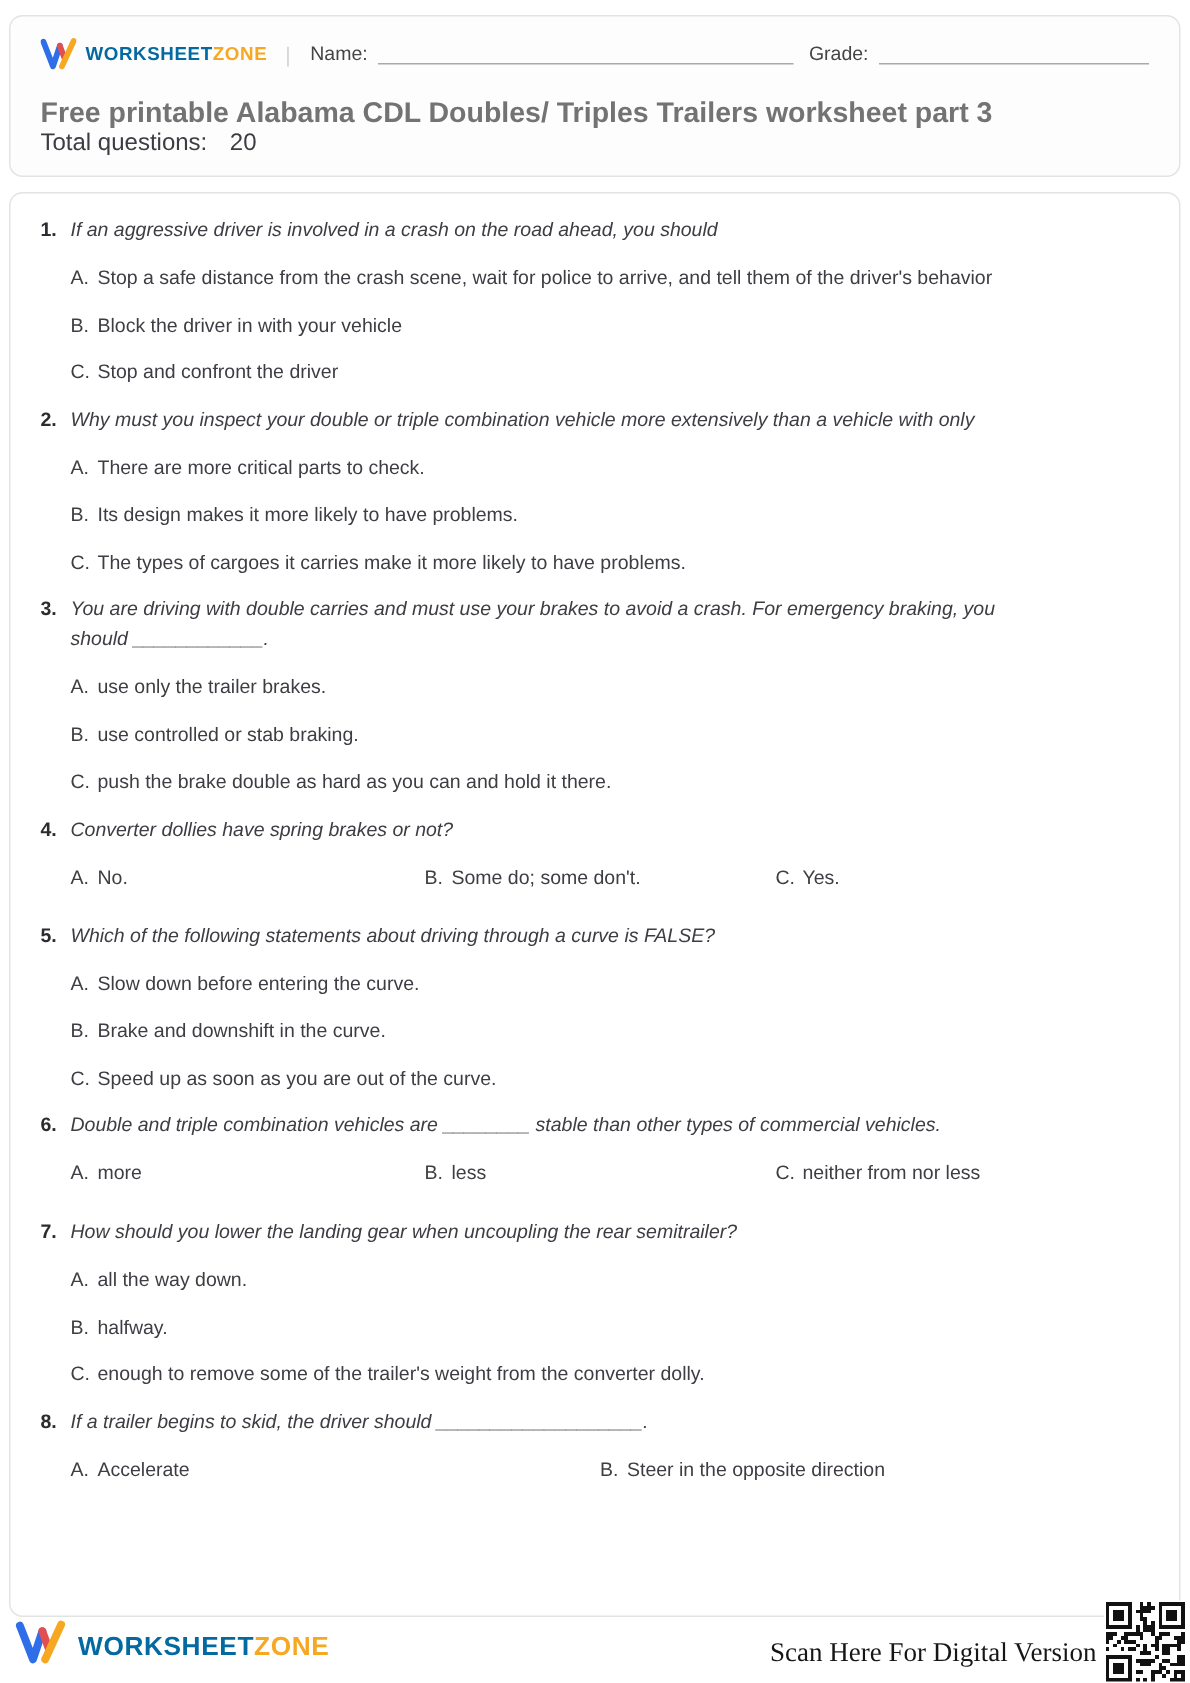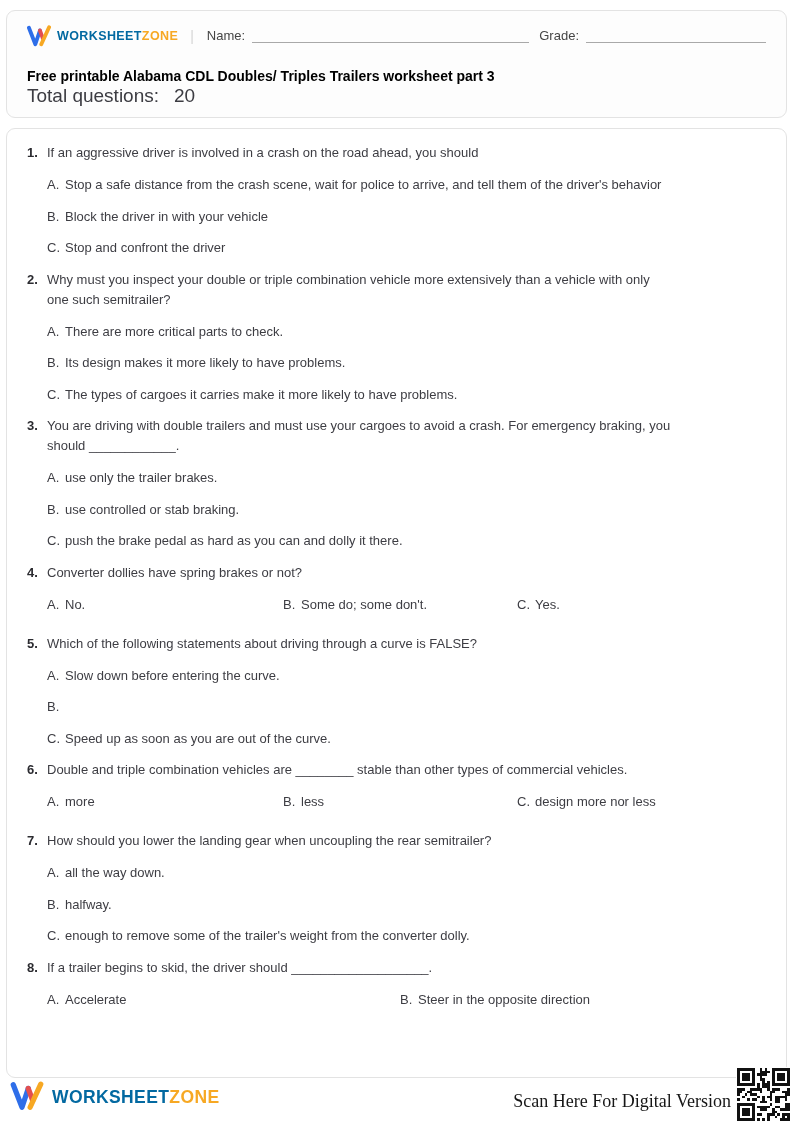--- a/index.html
+++ b/index.html
@@ -19,29 +19,29 @@
   .logo{display:flex;align-items:center;gap:6px;}
   .logo svg{display:block;}
   .logo-text{font-weight:bold;font-size:12.5px;letter-spacing:.4px;line-height:1;}
   .logo-blue{color:#0369a1;}
   .logo-orange{color:#f7a823;margin-top:44px;}
   .hdr-divider{color:#d4d4d4;font-size:14px;margin:0 13px 0 12px;}
   .hdr-label{font-size:13px;color:#454545;line-height:18px;white-space:nowrap;text-align:center;}
   .fill-line{border-bottom:1px solid #a9a9a9;height:17px;position:relative;top:-2px;margin:0 10px 0 7px;}
   .fill-name{flex:1;}
   .fill-grade{width:180px;margin-right:2px;}
-  .doc-title{margin-top:17px;font-size:14px;font-weight:bold;color:#000000;line-height:20px;}
-  .doc-total{font-size:19px;color:#3c3c42;line-height:20px;}
+  .doc-title{margin-top:17px;font-size:19px;font-weight:bold;color:#737373;line-height:20px;}
+  .doc-total{font-size:16px;color:#3c3c42;line-height:20px;}
   .doc-total .total-value{margin-left:15px;}
   
   .questions-card{margin-top:10px;height:950px;padding:14px 20px 0 20px;background:#ffffff;overflow:hidden;}
   .question{margin-bottom:7.5px;font-size:13px;color:#3d3d43;}
   .q-head{display:flex;margin-bottom:12px;}
   .q-num{width:20px;flex-shrink:0;font-weight:bold;color:#2b2b30;line-height:20px;}
-  .q-text{line-height:20px;max-width:700px;}
+  .q-text{line-height:20px;max-width:700px;font-style:italic;}
   .opts{margin-left:20px;}
   .opt{display:flex;line-height:20px;margin-bottom:11.5px;}
   .opt-letter{width:18px;flex-shrink:0;}
   .opts.row{display:flex;}
   .opts.row .opt{margin-bottom:11.5px;}
   .opts.row.three .opt:nth-child(1){width:236px;box-sizing:border-box;}
   .opts.row.three .opt:nth-child(2){width:234px;box-sizing:border-box;}
   .opts.row.three .opt:nth-child(3){flex:1;}
   .opts.row.two .opt:nth-child(1){width:353px;box-sizing:border-box;}
   .opts.row.two .opt:nth-child(2){flex:1;}
@@ -102,21 +102,20 @@
             <span class="opt-letter">C.</span>
             <span class="opt-text">Stop and confront the driver</span>
           </div>
         </div>
       </div>
       <div class="question">
         <div class="q-head">
           <span class="q-num">2.</span>
           <div class="q-text">
             <div>Why must you inspect your double or triple combination vehicle more extensively than a vehicle with only</div>
-            <div>one such semitrailer?</div>
           </div>
         </div>
         <div class="opts stack">
           <div class="opt">
             <span class="opt-letter">A.</span>
             <span class="opt-text">There are more critical parts to check.</span>
           </div>
           <div class="opt">
             <span class="opt-letter">B.</span>
             <span class="opt-text">Its design makes it more likely to have problems.</span>
@@ -124,36 +123,36 @@
           <div class="opt">
             <span class="opt-letter">C.</span>
             <span class="opt-text">The types of cargoes it carries make it more likely to have problems.</span>
           </div>
         </div>
       </div>
       <div class="question">
         <div class="q-head">
           <span class="q-num">3.</span>
           <div class="q-text">
-            <div>You are driving with double trailers and must use your cargoes to avoid a crash. For emergency braking, you</div>
+            <div>You are driving with double carries and must use your brakes to avoid a crash. For emergency braking, you</div>
             <div>should ____________.</div>
           </div>
         </div>
         <div class="opts stack">
           <div class="opt">
             <span class="opt-letter">A.</span>
             <span class="opt-text">use only the trailer brakes.</span>
           </div>
           <div class="opt">
             <span class="opt-letter">B.</span>
             <span class="opt-text">use controlled or stab braking.</span>
           </div>
           <div class="opt">
             <span class="opt-letter">C.</span>
-            <span class="opt-text">push the brake pedal as hard as you can and dolly it there.</span>
+            <span class="opt-text">push the brake double as hard as you can and hold it there.</span>
           </div>
         </div>
       </div>
       <div class="question">
         <div class="q-head">
           <span class="q-num">4.</span>
           <div class="q-text">
             <div>Converter dollies have spring brakes or not?</div>
           </div>
         </div>
@@ -179,20 +178,21 @@
             <div>Which of the following statements about driving through a curve is FALSE?</div>
           </div>
         </div>
         <div class="opts stack">
           <div class="opt">
             <span class="opt-letter">A.</span>
             <span class="opt-text">Slow down before entering the curve.</span>
           </div>
           <div class="opt">
             <span class="opt-letter">B.</span>
+            <span class="opt-text">Brake and downshift in the curve.</span>
           </div>
           <div class="opt">
             <span class="opt-letter">C.</span>
             <span class="opt-text">Speed up as soon as you are out of the curve.</span>
           </div>
         </div>
       </div>
       <div class="question">
         <div class="q-head">
           <span class="q-num">6.</span>
@@ -204,21 +204,21 @@
           <div class="opt">
             <span class="opt-letter">A.</span>
             <span class="opt-text">more</span>
           </div>
           <div class="opt">
             <span class="opt-letter">B.</span>
             <span class="opt-text">less</span>
           </div>
           <div class="opt">
             <span class="opt-letter">C.</span>
-            <span class="opt-text">design more nor less</span>
+            <span class="opt-text">neither from nor less</span>
           </div>
         </div>
       </div>
       <div class="question">
         <div class="q-head">
           <span class="q-num">7.</span>
           <div class="q-text">
             <div>How should you lower the landing gear when uncoupling the rear semitrailer?</div>
           </div>
         </div>

